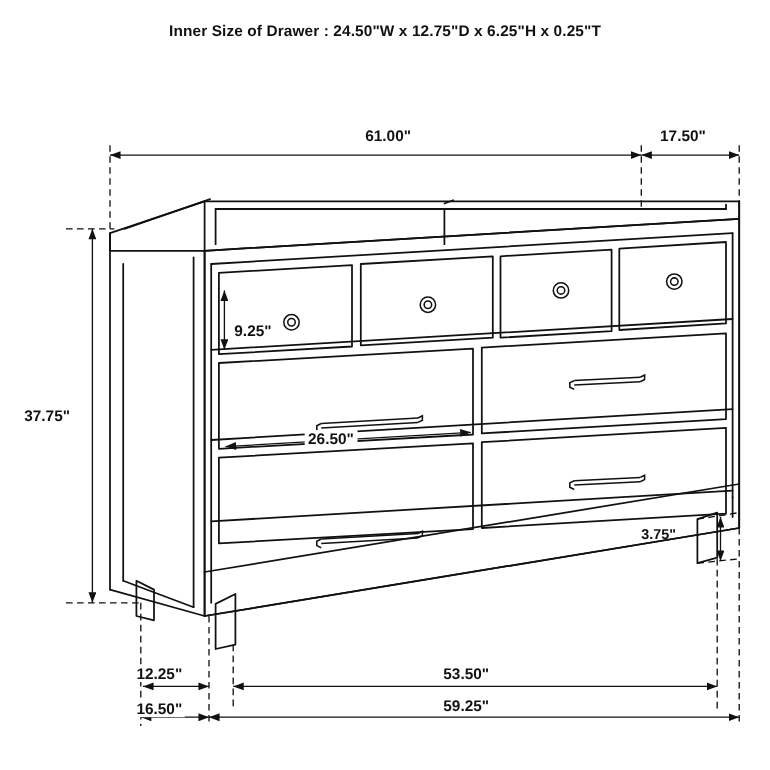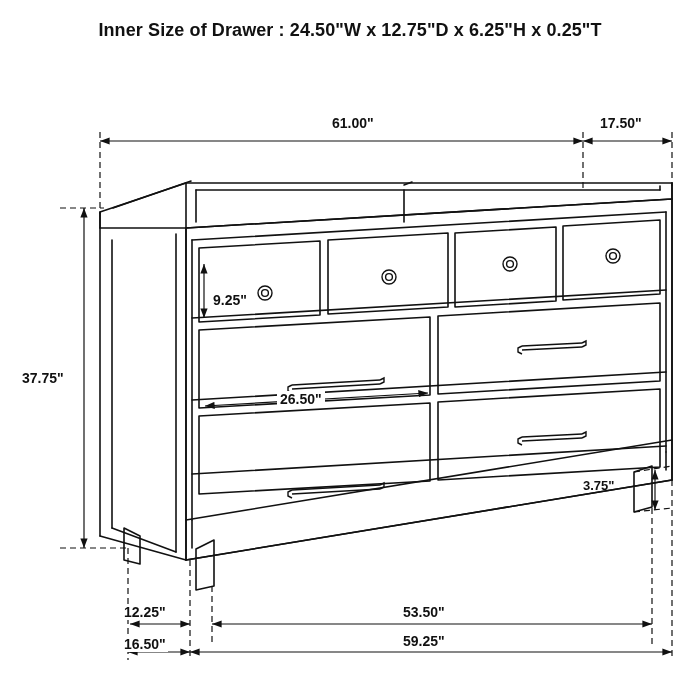--- a/index.html
+++ b/index.html
@@ -19,21 +19,21 @@
     position: relative;
     width: 700px;
     height: 700px;
   }
   #title {
     position: absolute;
     top: 20px;
     left: 0;
     width: 700px;
     text-align: center;
-    font-size: 18px;
+    font-size: 14px;
     font-weight: bold;
     letter-spacing: 0.1px;
     color: #111111;
   }
   svg.diagram {
     position: absolute;
     top: 0;
     left: 0;
     width: 700px;
     height: 700px;

